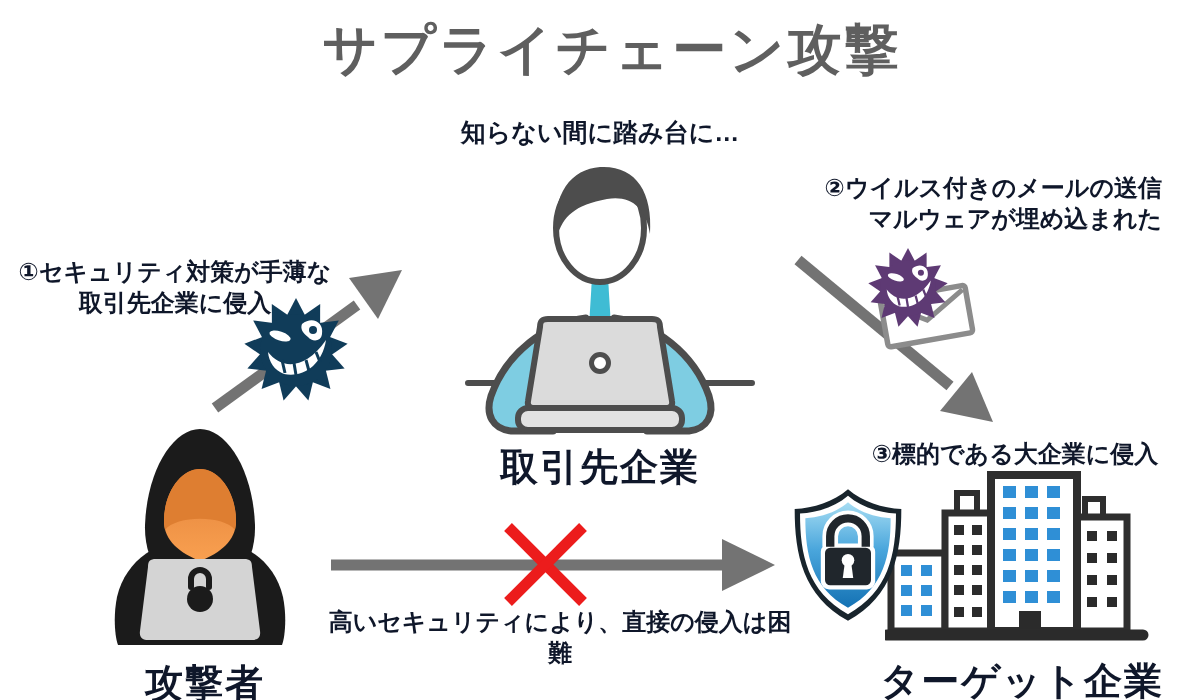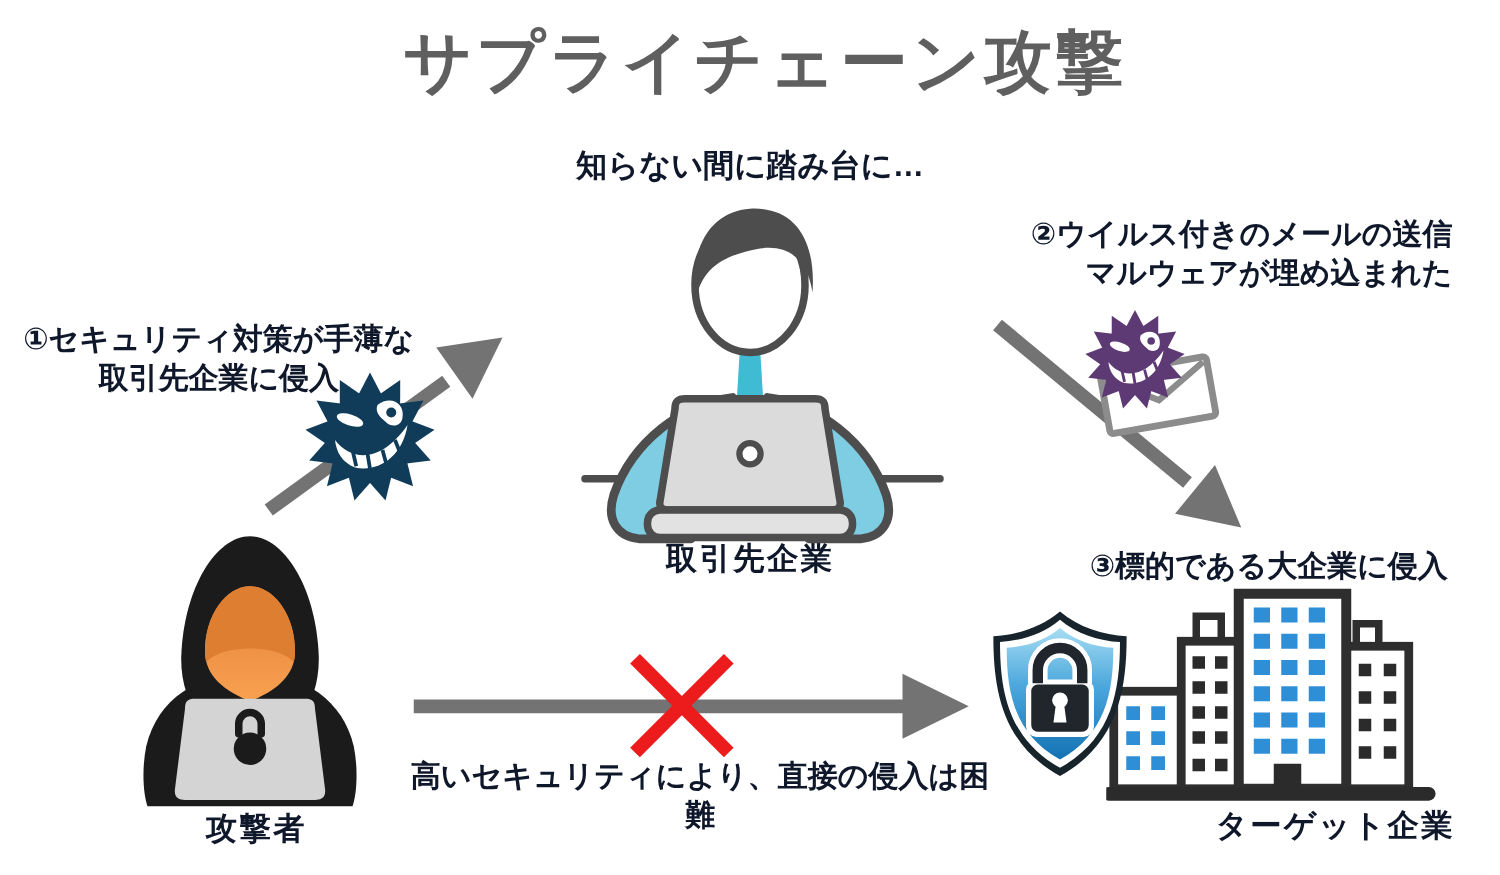--- a/index.html
+++ b/index.html
@@ -2,21 +2,21 @@
 <html><head>
 <meta charset="utf-8">
 <style>
   html,body{margin:0;padding:0;background:#fff;}
   #canvas{position:relative;width:1200px;height:700px;background:#ffffff;overflow:hidden;
           font-family:"Liberation Sans","DejaVu Sans",sans-serif;}
   .txt{position:absolute;color:#0f172a;font-weight:700;text-align:center;}
   .title{font-size:54px;color:#5f5f5f;letter-spacing:3px;}
   .cap{font-size:25px;}
   .step{font-size:24px;line-height:31px;}
-  .nodelbl{font-size:25px;letter-spacing:2px;}
+  .nodelbl{font-size:38px;letter-spacing:2px;margin-top:12px;}
   svg{position:absolute;display:block;}
 </style>
 </head>
 <body>
 
 <div id="canvas">
 
   <div class="txt title" style="left:0;width:1200px;top:14px;padding-left:12px;">サプライチェーン攻撃</div>
 
   <div class="txt cap" style="left:400px;width:400px;top:116px;">知らない間に踏み台に…</div>

